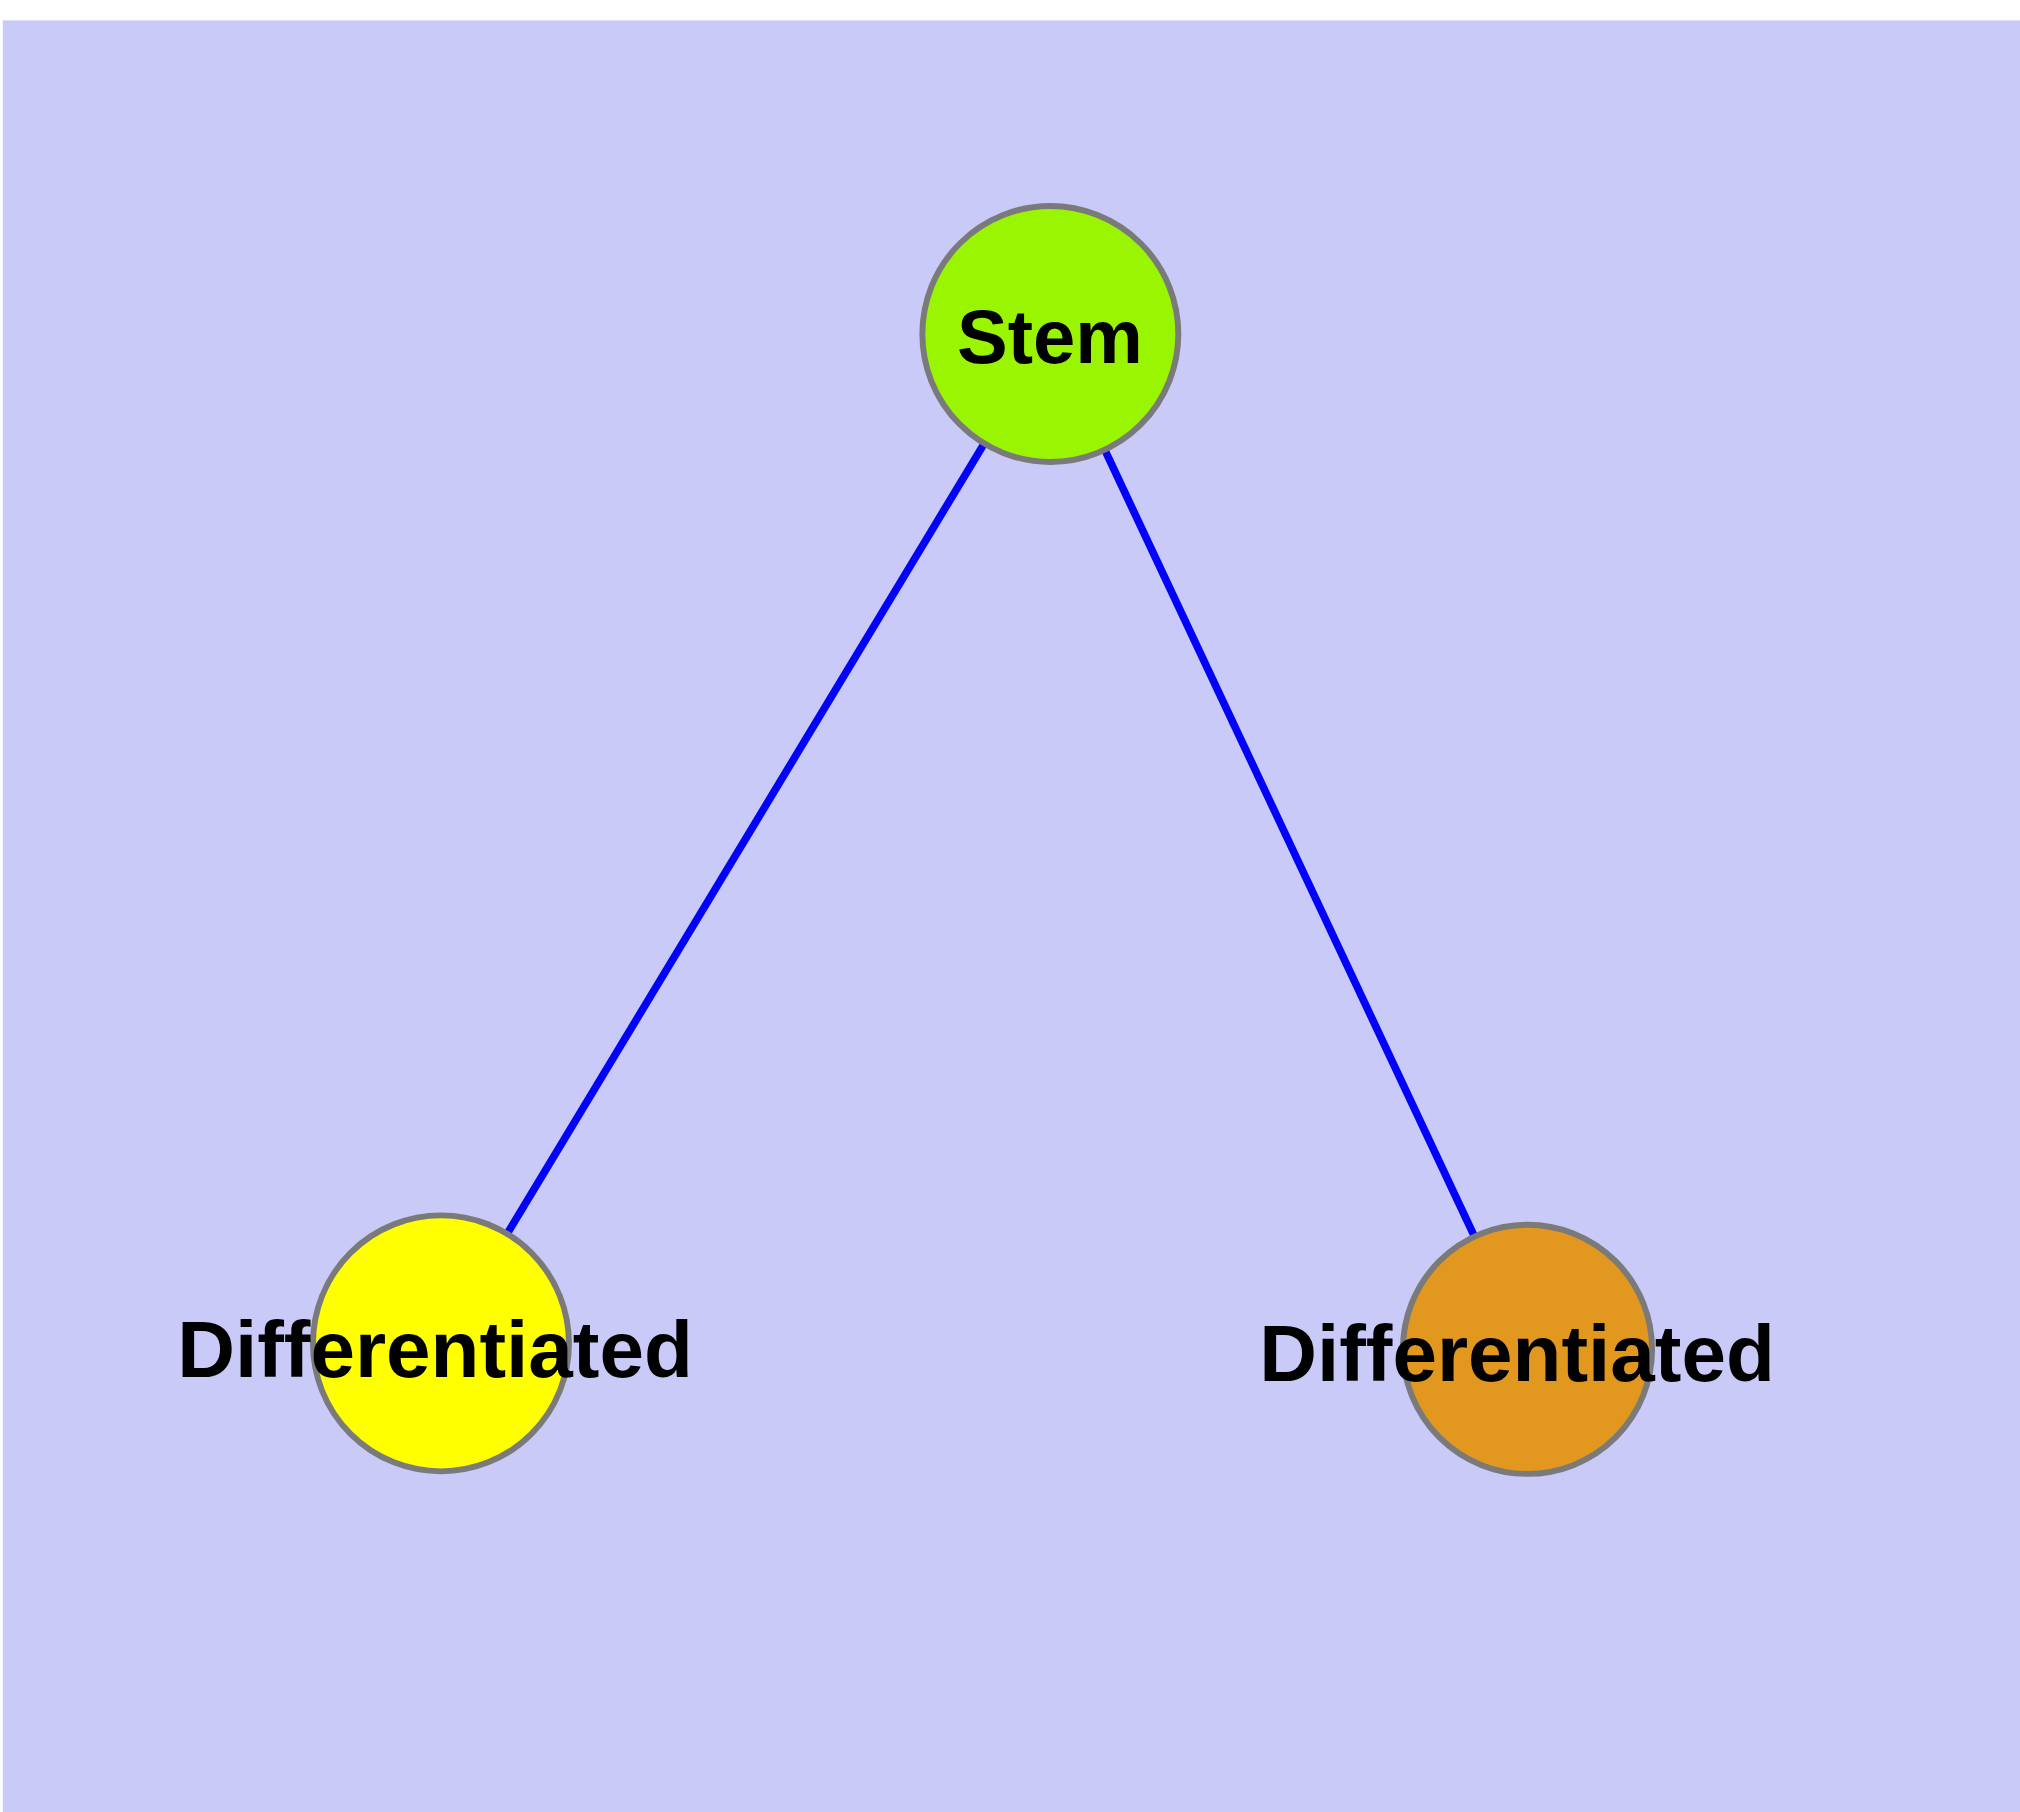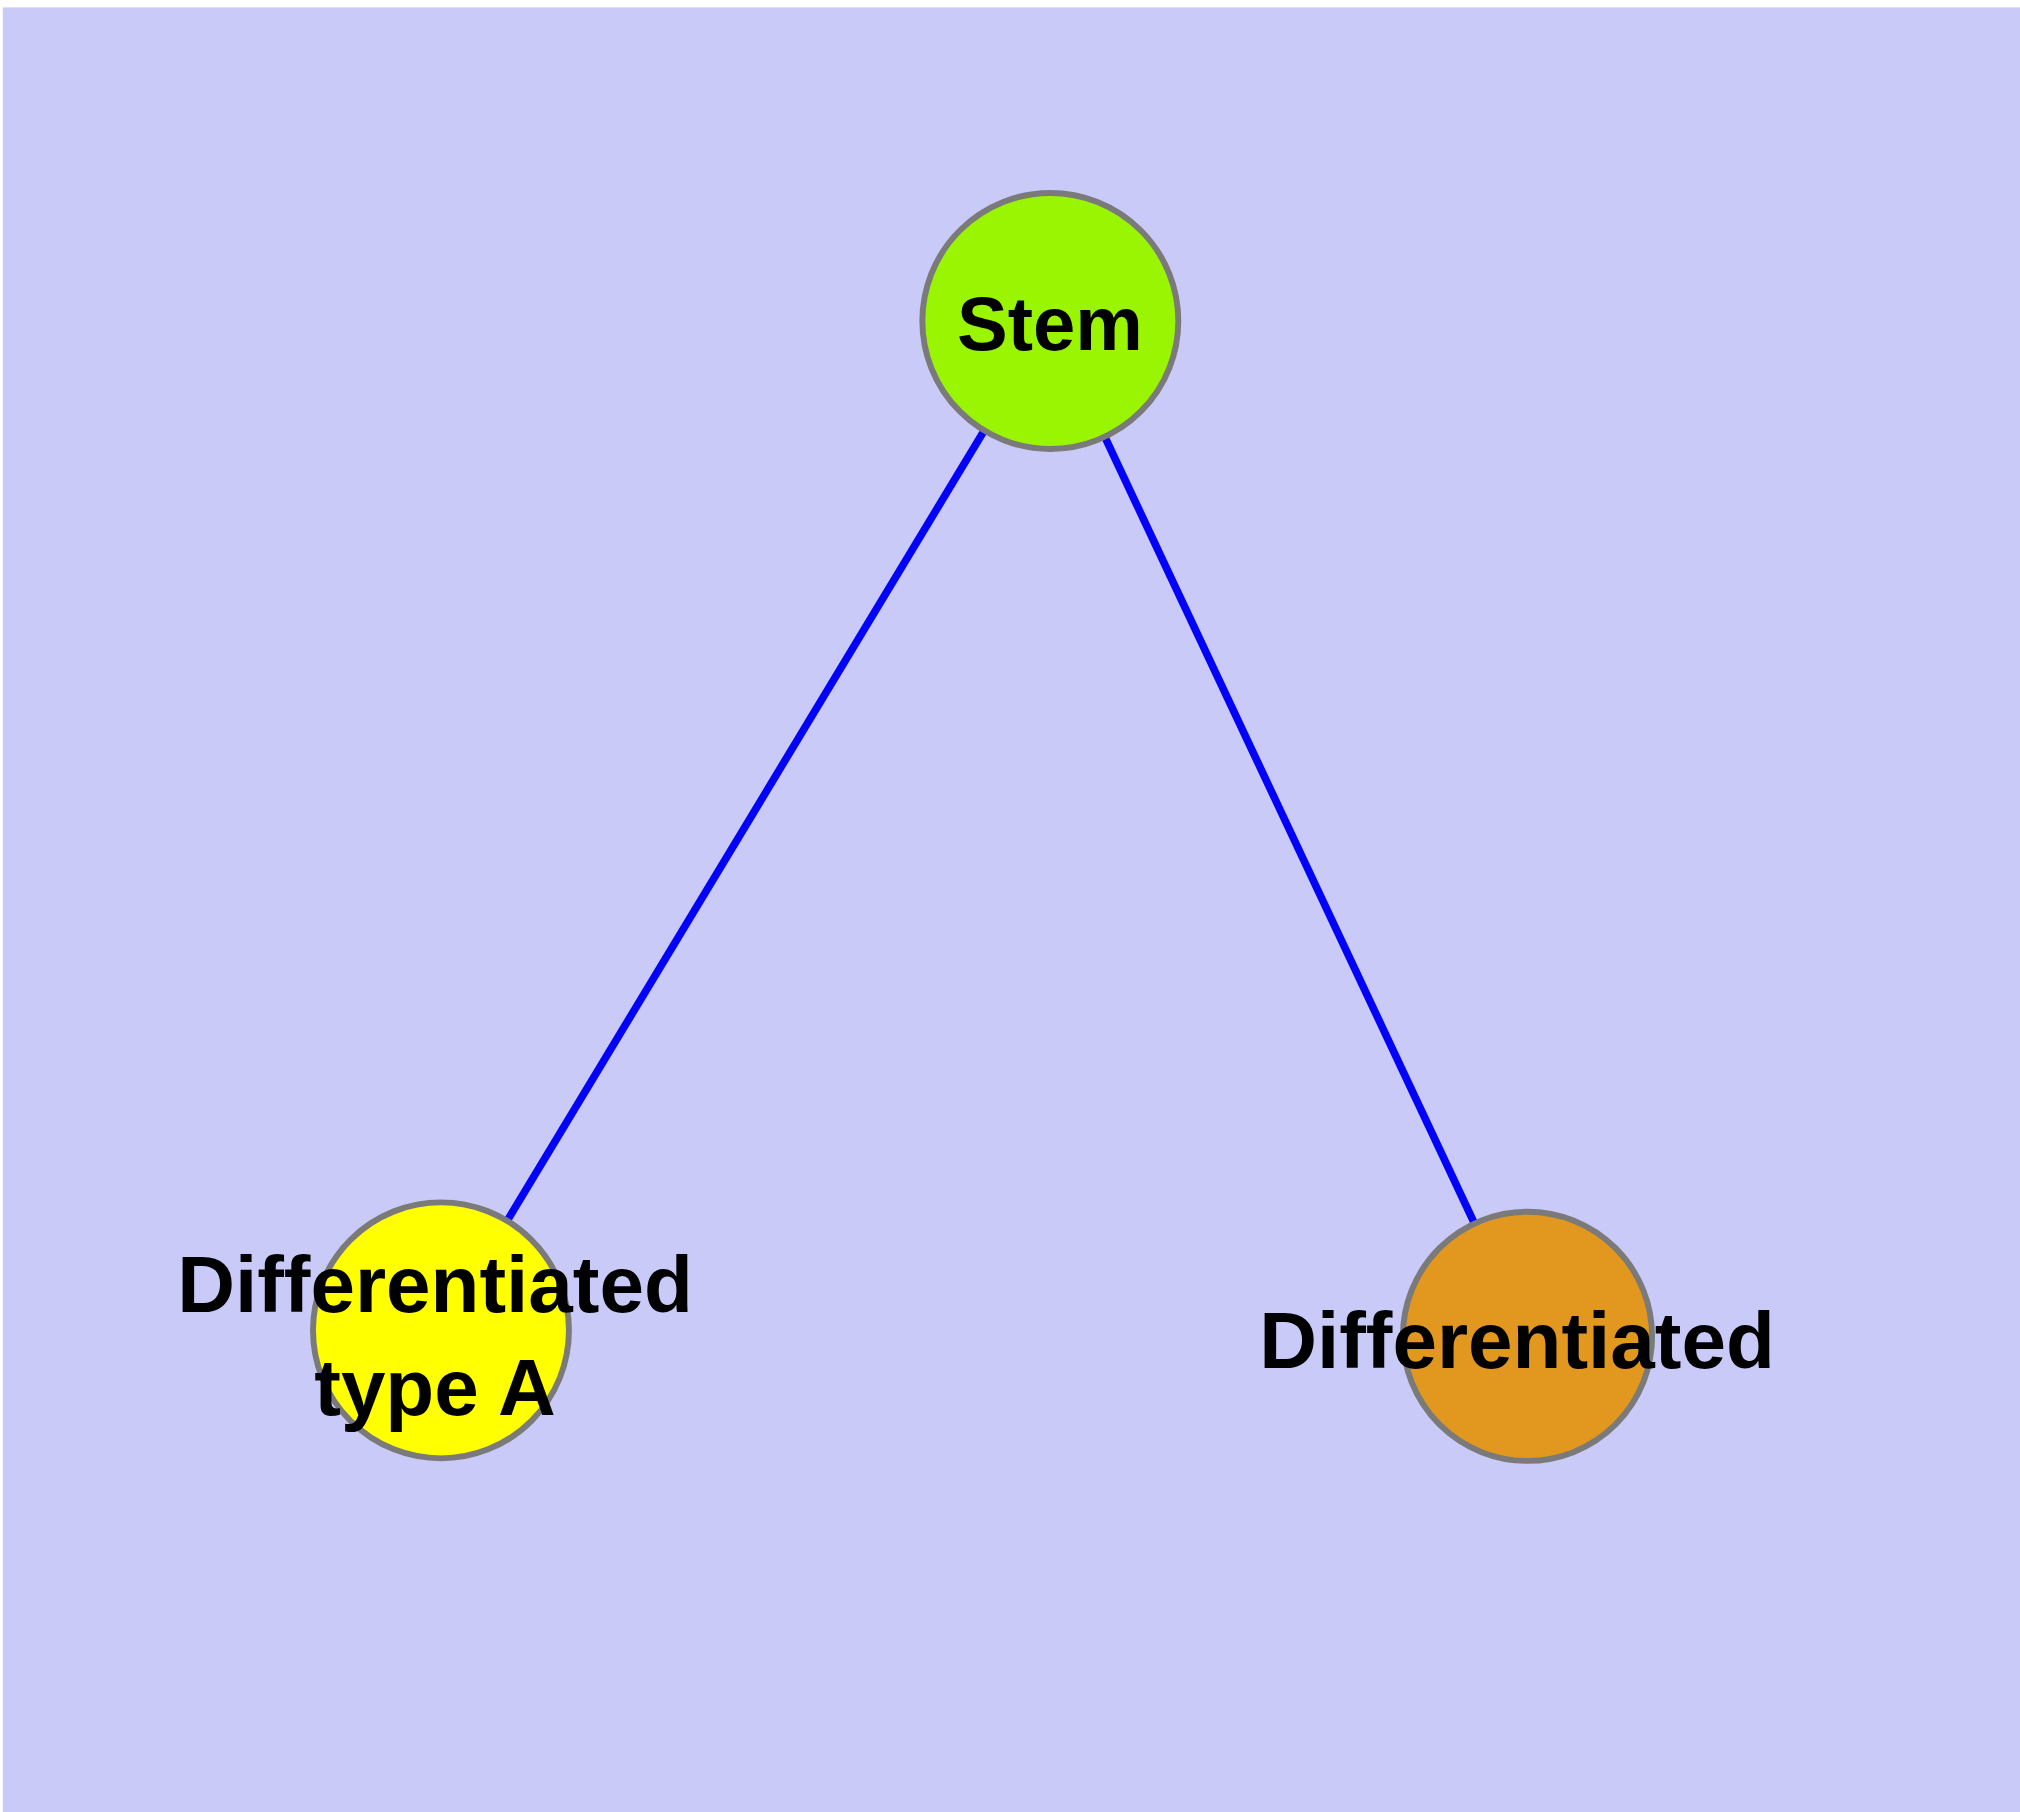--- a/index.html
+++ b/index.html
@@ -9,21 +9,21 @@
   body {
     width: 2021px;
     height: 1812px;
     position: relative;
     background: #ffffff;
     font-family: "Liberation Sans", sans-serif;
     overflow: hidden;
   }
   #diagram-stage {
     position: absolute;
-    left: 0; top: 4px;
+    left: 0; top: 17px;
     width: 2021px;
     height: 1444px;
   }
   svg {
     position: absolute;
     left: 0; top: 0;
     display: block;
   }
   .node-label {
     position: absolute;
@@ -65,21 +65,20 @@
 
     <circle cx="1239" cy="374" r="151" stroke-width="7" fill="#9AF502" stroke="#7A7A7A"></circle>
     <circle cx="520" cy="1565" r="151" stroke-width="7" fill="#FFFF00" stroke="#7A7A7A"></circle>
     <circle cx="1802" cy="1572" r="147" stroke-width="7" fill="#E2981E" stroke="#7A7A7A"></circle>
   </svg>
 
   <div class="node-label" id="stem-label">Stem</div>
 
   <div class="node-label" id="type-a-label">
     <span class="label-line">Differentiated</span>
-    <span class="label-line">type A</span>
   </div>
 
   <div class="node-label" id="type-b-label">
     <span class="label-line">Differentiated</span>
   </div>
 
 </div>
 
 
 </body></html>

